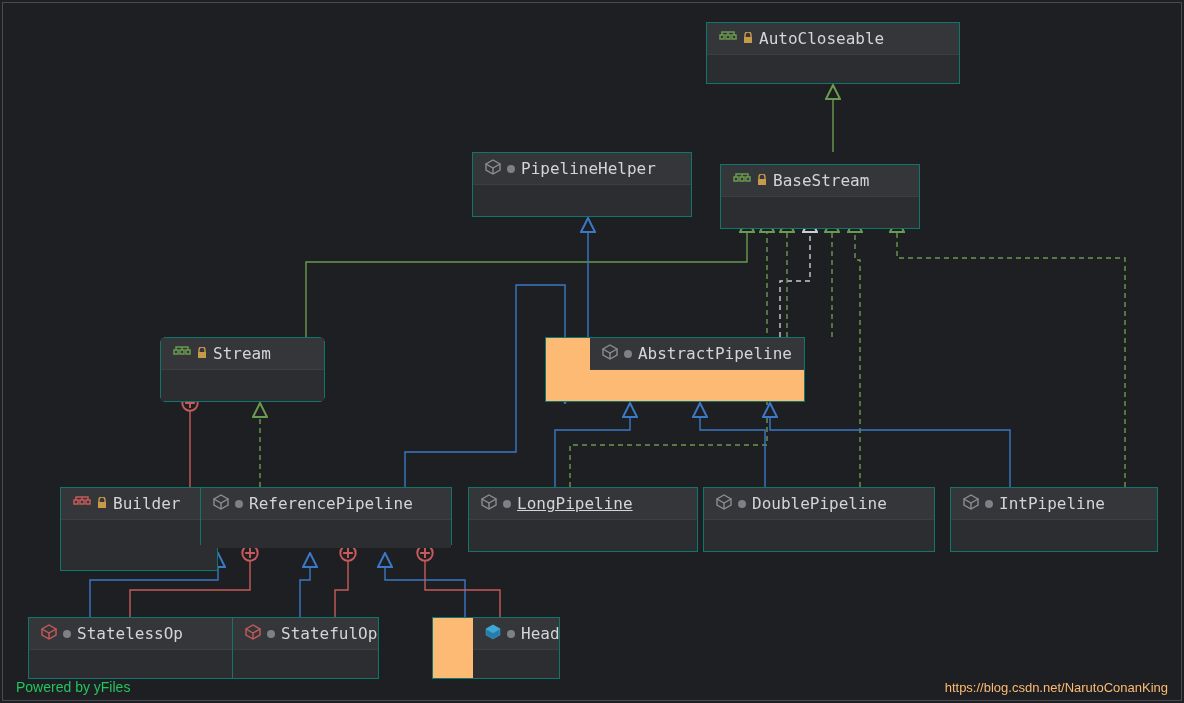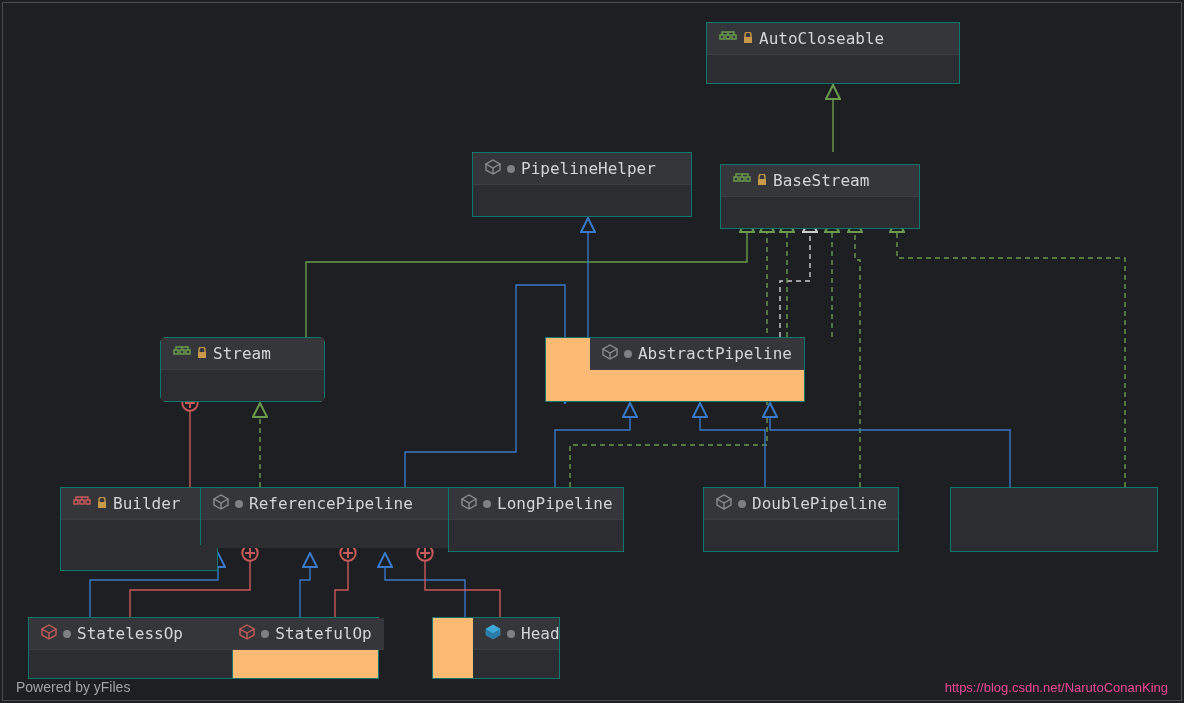--- a/index.html
+++ b/index.html
@@ -47,26 +47,26 @@
     background: #2b2d30;
   }
   .dot-gray {
     width: 8px; height: 8px;
     border-radius: 50%;
     background: #7d8085;
     flex-shrink: 0;
   }
   .watermark {
     position: absolute;
-    color: #a3a3a3;
+    color: #22c55e;
     font-family: sans-serif;
     font-size: 14px;
   }
   .wm-left { left: 16px; bottom: 8px; }
-  .wm-right { right: 16px; bottom: 8px; color: #ec4899; font-size: 13px; }
+  .wm-right { right: 16px; bottom: 8px; color: #fdba74; font-size: 13px; }
 </style>
 </head>
 <body>
 
 <div class="diagram-border"></div>
 
 <svg class="svg-layer" viewBox="0 0 1184 703">
   <defs>
 
     <marker id="arrow-green" viewBox="0 0 12 12" refX="11" refY="6" markerWidth="12" markerHeight="12" orient="auto">
@@ -258,70 +258,81 @@
           <path d="M1 5 V11 L8 15 L15 11 V5" stroke="#8a8d91" stroke-width="1.4" fill="none"></path>
           <path d="M8 9 V15" stroke="#8a8d91" stroke-width="1.4"></path>
         </svg>
     </span>
     <span class="dot-gray"></span>
     <span>ReferencePipeline</span>
   </div>
   <div class="node-body"></div>
 </div>
 
-<div class="node" style="left:448px; top:487px; width:176px; height:65px;">
+<div class="node" style="left:468px; top:487px; width:230px; height:65px;text-decoration:underline;">
   <div class="node-header">
     <span>
       <svg width="16" height="16" viewBox="0 0 16 16">
           <path d="M8 1 L15 5 L8 9 L1 5 Z" stroke="#8a8d91" stroke-width="1.4" fill="none"></path>
           <path d="M1 5 V11 L8 15 L15 11 V5" stroke="#8a8d91" stroke-width="1.4" fill="none"></path>
           <path d="M8 9 V15" stroke="#8a8d91" stroke-width="1.4"></path>
         </svg>
     </span>
     <span class="dot-gray"></span>
     <span>LongPipeline</span>
   </div>
   <div class="node-body"></div>
 </div>
 
-<div class="node" style="left:703px; top:487px; width:196px; height:65px;">
+<div class="node" style="left:703px; top:487px; width:232px; height:65px;">
   <div class="node-header">
     <span>
       <svg width="16" height="16" viewBox="0 0 16 16">
           <path d="M8 1 L15 5 L8 9 L1 5 Z" stroke="#8a8d91" stroke-width="1.4" fill="none"></path>
           <path d="M1 5 V11 L8 15 L15 11 V5" stroke="#8a8d91" stroke-width="1.4" fill="none"></path>
           <path d="M8 9 V15" stroke="#8a8d91" stroke-width="1.4"></path>
         </svg>
     </span>
     <span class="dot-gray"></span>
     <span>DoublePipeline</span>
   </div>
   <div class="node-body"></div>
 </div>
 
 <div class="node" style="left:950px; top:487px; width:208px; height:65px;">
+  <div class="node-header">
+    <span>
+      <svg width="16" height="16" viewBox="0 0 16 16">
+          <path d="M8 1 L15 5 L8 9 L1 5 Z" stroke="#8a8d91" stroke-width="1.4" fill="none"></path>
+          <path d="M1 5 V11 L8 15 L15 11 V5" stroke="#8a8d91" stroke-width="1.4" fill="none"></path>
+          <path d="M8 9 V15" stroke="#8a8d91" stroke-width="1.4"></path>
+        </svg>
+    </span>
+    <span class="dot-gray"></span>
+    <span>IntPipeline</span>
+  </div>
   <div class="node-body"></div>
 </div>
 
 <div class="node" style="left:28px; top:617px; width:217px; height:62px;">
   <div class="node-header">
     <span>
       <svg width="16" height="16" viewBox="0 0 16 16">
           <path d="M8 1 L15 5 L8 9 L1 5 Z" stroke="#c75a5a" stroke-width="1.4" fill="none"></path>
           <path d="M1 5 V11 L8 15 L15 11 V5" stroke="#c75a5a" stroke-width="1.4" fill="none"></path>
           <path d="M8 9 V15" stroke="#c75a5a" stroke-width="1.4"></path>
         </svg>
     </span>
     <span class="dot-gray"></span>
     <span>StatelessOp</span>
   </div>
   <div class="node-body"></div>
 </div>
 
-<div class="node" style="left:232px; top:617px; width:147px; height:62px;align-items:center;">
+<div class="node" style="left:232px; top:617px; width:147px; height:62px;">
   <div class="node-header">
     <span>
       <svg width="16" height="16" viewBox="0 0 16 16">
           <path d="M8 1 L15 5 L8 9 L1 5 Z" stroke="#c75a5a" stroke-width="1.4" fill="none"></path>
           <path d="M1 5 V11 L8 15 L15 11 V5" stroke="#c75a5a" stroke-width="1.4" fill="none"></path>
           <path d="M8 9 V15" stroke="#c75a5a" stroke-width="1.4"></path>
         </svg>
     </span>
     <span class="dot-gray"></span>
     <span>StatefulOp</span>

